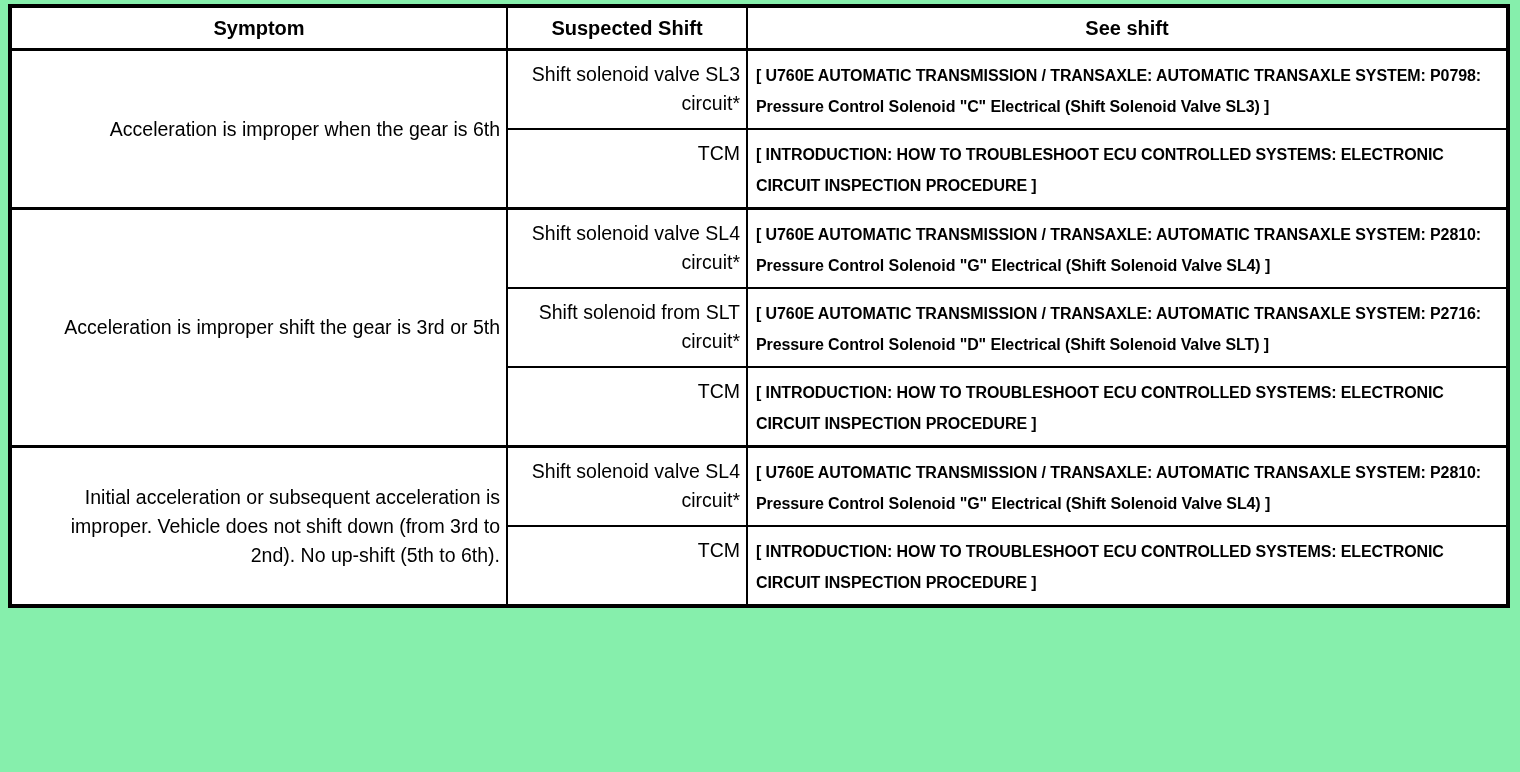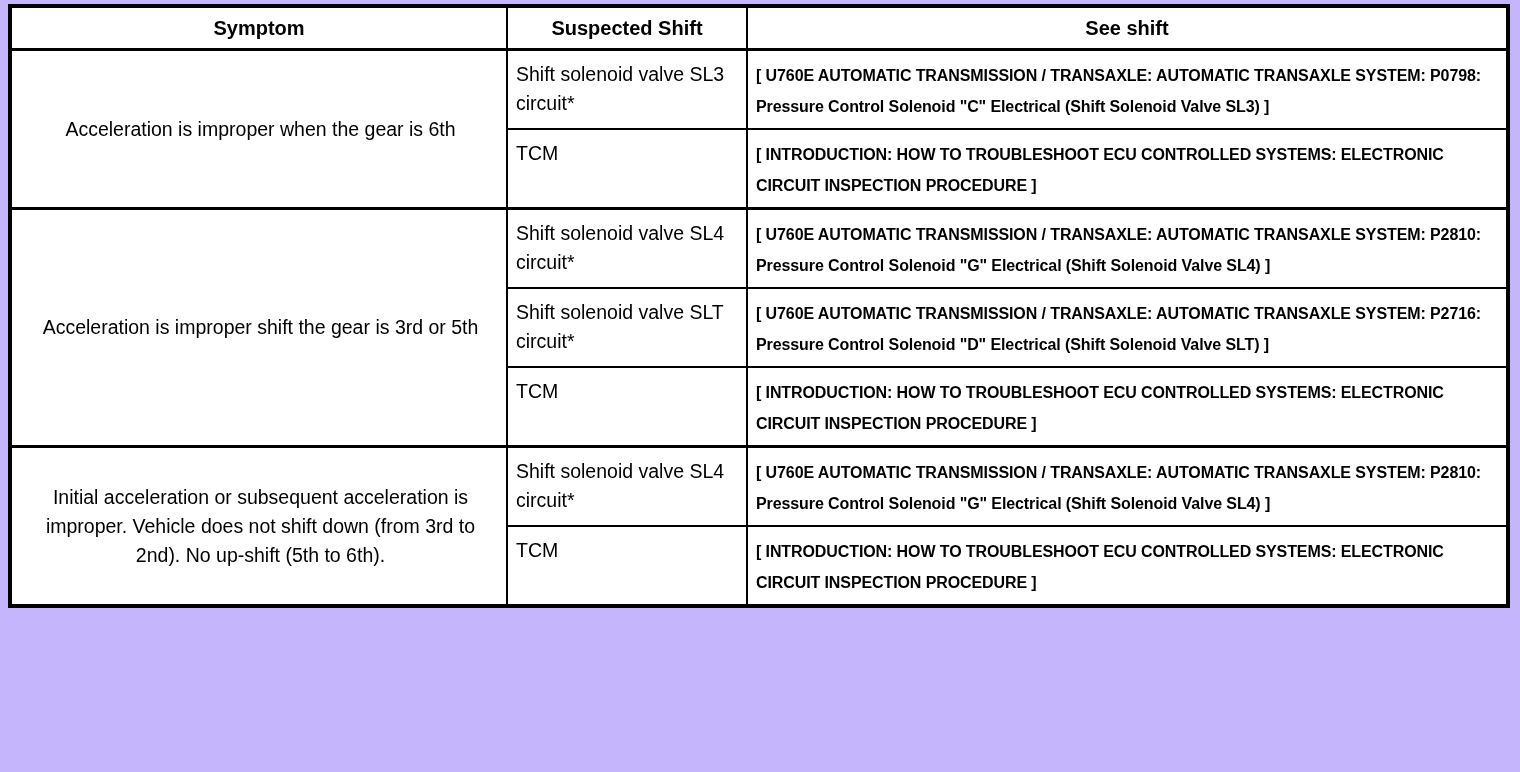--- a/index.html
+++ b/index.html
@@ -12,21 +12,21 @@
     height: 772px;
     font-family: "Liberation Sans", sans-serif;
     color: #000000;
     overflow: hidden;
   }
 
   .page {
     position: relative;
     width: 1520px;
     height: 772px;
-    background: #c4b5fd;
+    background: #86efac;
   }
 
   table.trouble-table {
     position: absolute;
     left: 8px;
     top: 4px;
     width: 1498px;
     border-collapse: collapse;
     table-layout: fixed;
     background: #ffffff;
@@ -52,30 +52,30 @@
     font-size: 20px;
     font-weight: bold;
     text-align: center;
     vertical-align: middle;
     padding: 0 4px;
     border-bottom: 3px solid #000000;
   }
 
   td.symptom-cell {
     vertical-align: middle;
-    text-align: center;
+    text-align: right;
     font-size: 19.5px;
     font-weight: normal;
     line-height: 29px;
     padding: 4px 6px 4px 9px;
   }
 
   td.area-cell {
     vertical-align: top;
-    text-align: left;
+    text-align: right;
     font-size: 19.5px;
     font-weight: normal;
     line-height: 29px;
     padding: 9px 6px 6px 8px;
   }
 
   td.page-cell {
     vertical-align: top;
     text-align: left;
     font-size: 16px;
@@ -122,21 +122,21 @@
         <td class="area-cell">TCM</td>
         <td class="page-cell">[ INTRODUCTION: HOW TO TROUBLESHOOT ECU CONTROLLED SYSTEMS: ELECTRONIC CIRCUIT INSPECTION PROCEDURE ]</td>
       </tr>
 
       <tr class="section-start">
         <td class="symptom-cell" rowspan="3">Acceleration is improper shift the gear is 3rd or 5th</td>
         <td class="area-cell">Shift solenoid valve SL4 circuit*</td>
         <td class="page-cell">[ U760E AUTOMATIC TRANSMISSION / TRANSAXLE: AUTOMATIC TRANSAXLE SYSTEM: P2810: Pressure Control Solenoid "G" Electrical (Shift Solenoid Valve SL4) ]</td>
       </tr>
       <tr>
-        <td class="area-cell">Shift solenoid valve SLT circuit*</td>
+        <td class="area-cell">Shift solenoid from SLT circuit*</td>
         <td class="page-cell">[ U760E AUTOMATIC TRANSMISSION / TRANSAXLE: AUTOMATIC TRANSAXLE SYSTEM: P2716: Pressure Control Solenoid "D" Electrical (Shift Solenoid Valve SLT) ]</td>
       </tr>
       <tr>
         <td class="area-cell">TCM</td>
         <td class="page-cell">[ INTRODUCTION: HOW TO TROUBLESHOOT ECU CONTROLLED SYSTEMS: ELECTRONIC CIRCUIT INSPECTION PROCEDURE ]</td>
       </tr>
 
       <tr class="section-start">
         <td class="symptom-cell" rowspan="2">Initial acceleration or subsequent acceleration is improper. Vehicle does not shift down (from 3rd to 2nd). No up-shift (5th to 6th).</td>
         <td class="area-cell">Shift solenoid valve SL4 circuit*</td>

